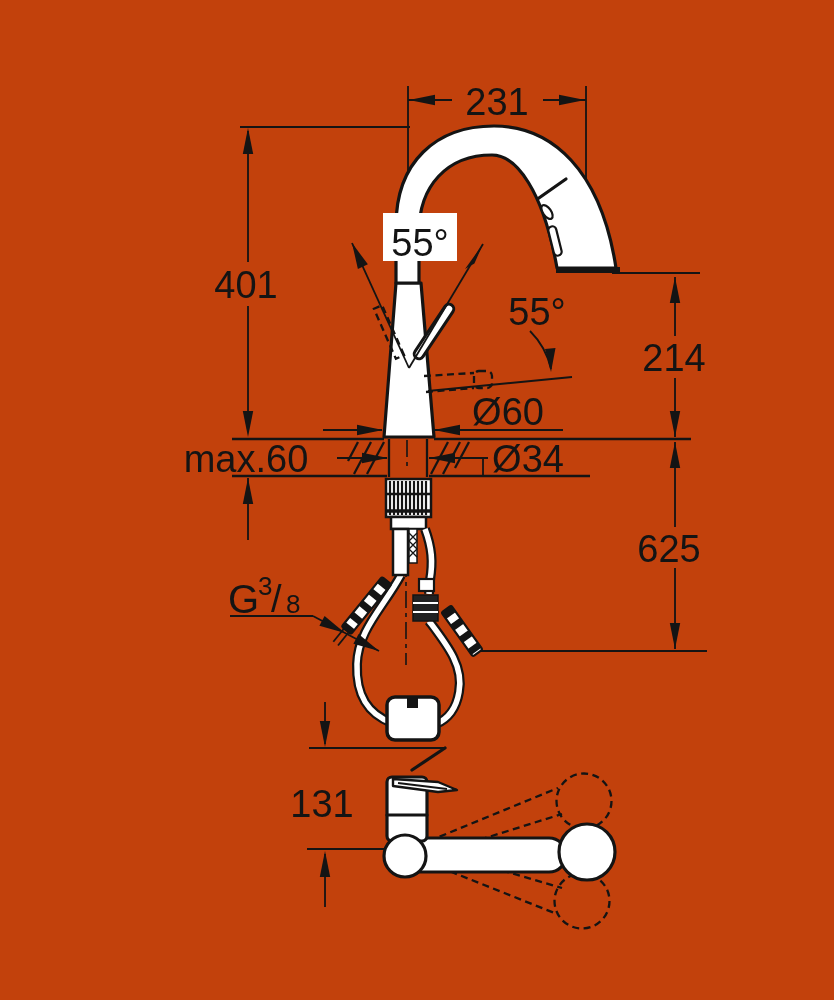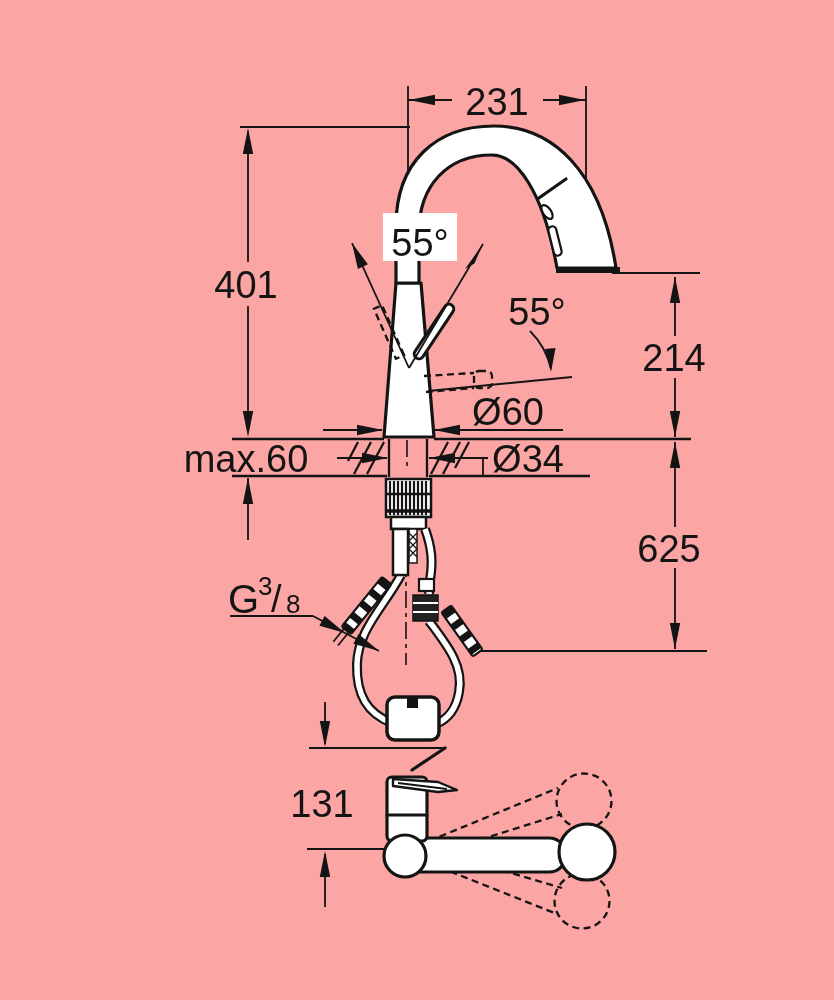--- a/index.html
+++ b/index.html
@@ -1,16 +1,16 @@
 <!DOCTYPE html>
 <html><head>
 <meta charset="utf-8">
 <style>
   html,body{margin:0;padding:0;background:#fff;}
-  .stage{width:834px;height:1000px;position:relative;background:#fca5a5;}
+  .stage{width:834px;height:1000px;position:relative;background:#c2410c;}
   svg{display:block;}
   .outline{fill:none;stroke:#141414;stroke-width:3.2;stroke-linecap:round;stroke-linejoin:round;}
   .outlinef{fill:#fff;stroke:#141414;stroke-width:3.2;stroke-linecap:round;stroke-linejoin:round;}
   .thin{fill:none;stroke:#141414;stroke-width:1.8;}
   .med{fill:none;stroke:#141414;stroke-width:2.3;}
   .arr{fill:#141414;stroke:none;}
   .dash{stroke-dasharray:7 4.5;}
   .cdash{stroke-dasharray:17 5 4 5;stroke-width:1.6;}
   .dimtxt{font-family:"Liberation Sans","DejaVu Sans",sans-serif;font-size:38px;fill:#141414;}
   .dimtxt.small{font-size:26px;}

